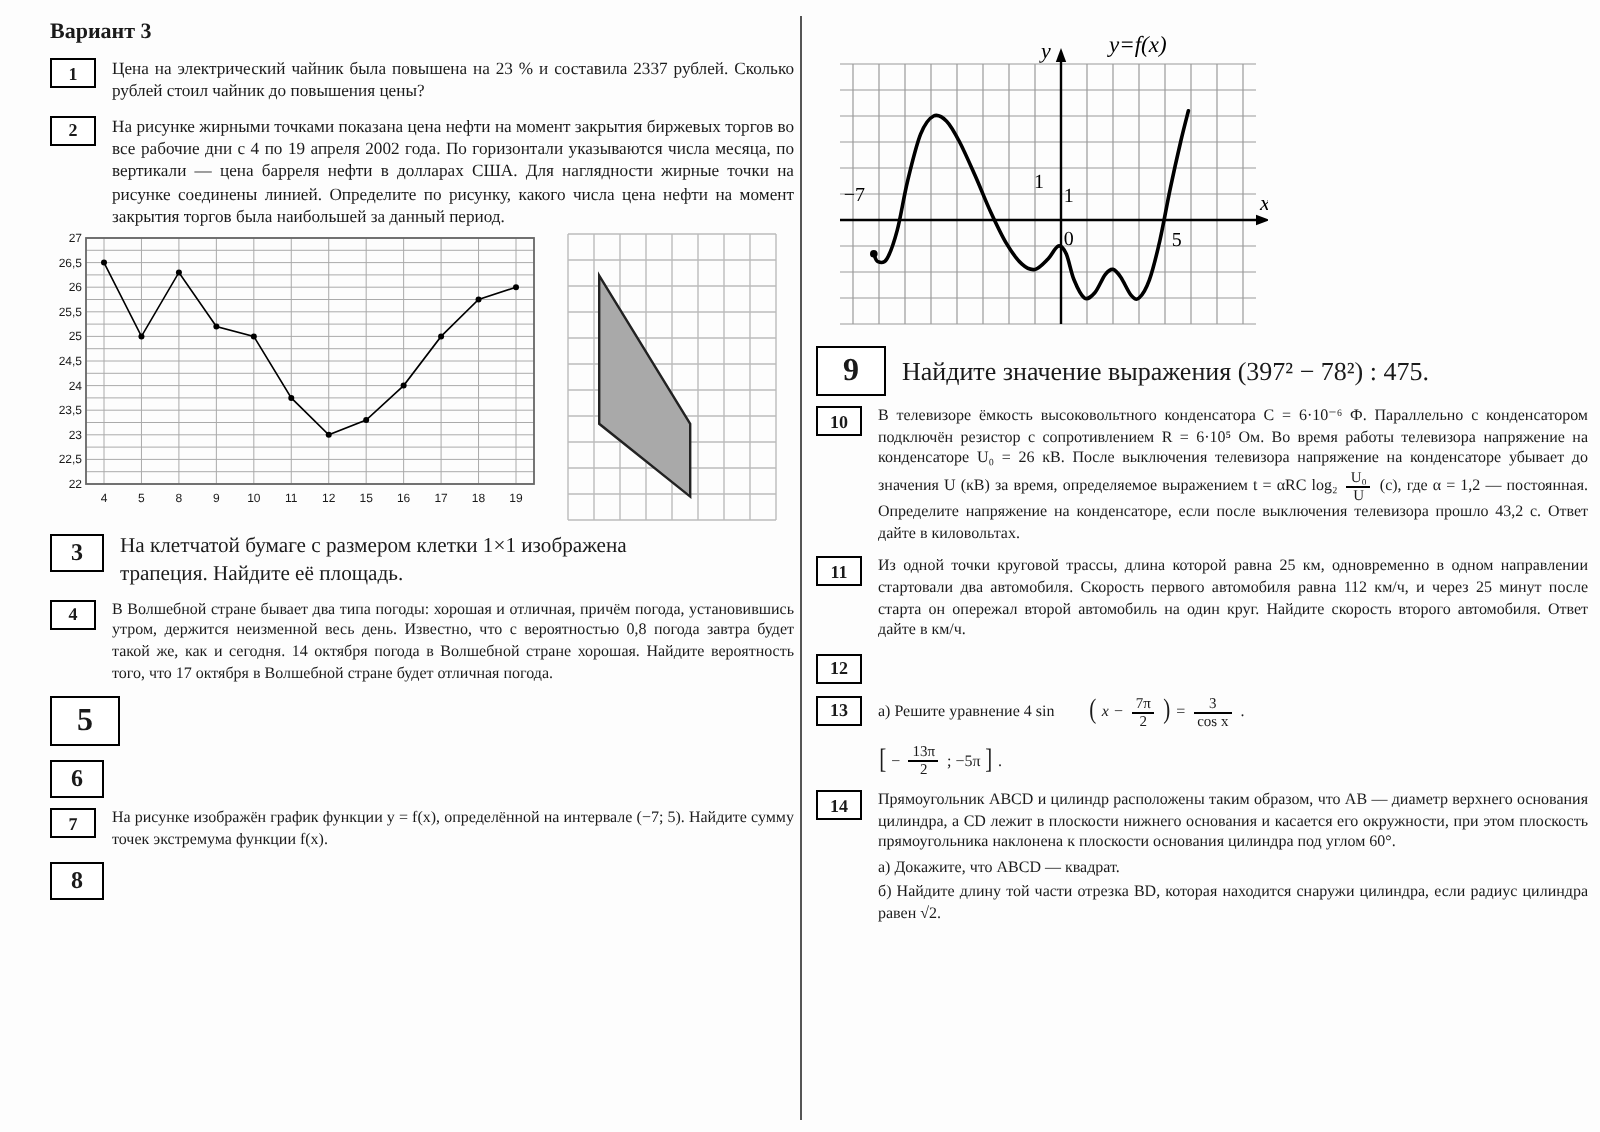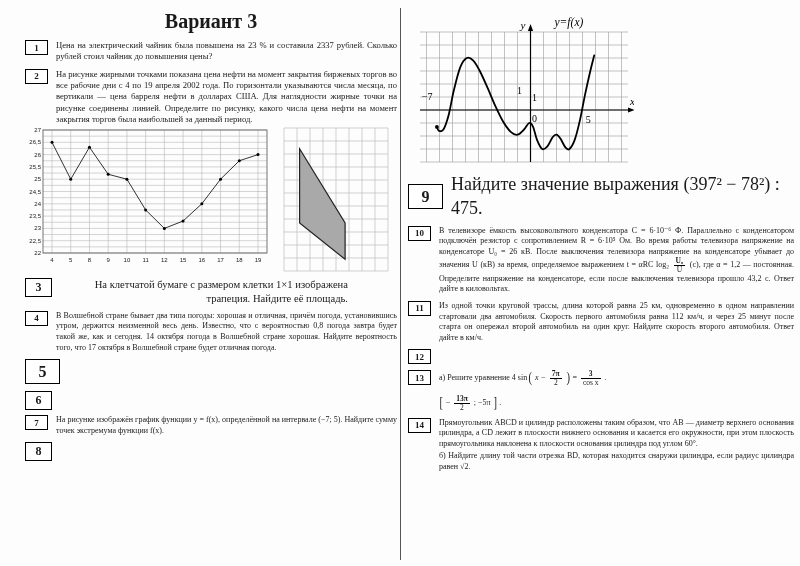--- a/index.html
+++ b/index.html
@@ -5,43 +5,43 @@
   html,body{margin:0;padding:0;}
   body{
     width:800px;height:566px;background:#fdfdfd;overflow:hidden;
     font-family:"Liberation Serif","DejaVu Serif",serif;color:#1a1a1a;
     position:relative;
   }
   .page{position:absolute;left:0;top:0;width:800px;height:566px;}
   .col-left{position:absolute;left:25px;top:10px;width:372px;}
   .col-right{position:absolute;left:408px;top:8px;width:386px;}
   .divider{position:absolute;left:400px;top:8px;width:1px;height:552px;background:#555;}
-  .title{text-align:center;font-weight:bold;font-size:20px;margin-bottom:7px;}
+  .title{text-align:left;font-weight:bold;font-size:11px;margin-bottom:7px;}
   .prob{display:flex;gap:8px;margin-bottom:6px;align-items:flex-start;}
   .numbox{flex:none;border:1.2px solid #000;display:flex;align-items:center;justify-content:center;
     font-weight:bold;background:#fff;}
   .numbox.sm{width:21px;height:13px;font-size:9px;}
   .numbox.md{width:25px;height:17px;font-size:12px;}
   .numbox.lg{width:33px;height:23px;font-size:16px;}
   .ptext{line-height:1.32;}
   .just{text-align:justify;}
   .t8{font-size:8px;}
   .t85{font-size:8.6px;}
   .t10{font-size:10px;line-height:1.3;}
-  .t105{font-size:10.6px;line-height:1.3;text-align:right;}
-  .t125{font-size:18px;}
+  .t105{font-size:10.6px;line-height:1.3;}
+  .t125{font-size:13px;}
   .figrow{display:flex;gap:8px;margin:2px 0 5px 0;align-items:flex-start;}
   svg{display:block;}
   .frac{display:inline-flex;flex-direction:column;vertical-align:middle;text-align:center;
     line-height:1.05;margin:0 2px;}
-  .frac .fnum{display:block;border-bottom:0.9px solid #000;padding:0 2px;font-weight:bold;}
+  .frac .fnum{display:block;border-bottom:0.9px solid #000;padding:0 2px;}
   .frac .fden{display:block;padding:0 2px;}
   .bigp{font-size:1.75em;font-weight:300;vertical-align:middle;line-height:0.9;
     display:inline-block;transform:scaleX(.75);}
-  .mline{display:flex;align-items:center;flex-wrap:wrap;gap:1px;}
+  .mline{display:flex;align-items:center;flex-wrap:wrap;gap:17px;}
   .mrow{display:inline-flex;align-items:center;gap:2px;}
   .p13block{display:flex;flex-direction:column;gap:8px;}
   .p14block .ptext{margin:0 0 2px 0;}
 </style>
 </head>
 <body>
 
 <div class="page">
 
   <div class="col-left">
@@ -291,18 +291,19 @@
             <span>.</span>
           </span>
         </div>
       </div>
     </div>
 
     <div class="prob">
       <div class="numbox sm">14</div>
       <div class="p14block">
         <p class="ptext t8 just">Прямоугольник ABCD и цилиндр расположены таким образом, что AB — диаметр верхнего основания цилиндра, а CD лежит в плоскости нижнего основания и касается его окружности, при этом плоскость прямоугольника наклонена к плоскости основания цилиндра под углом 60°.</p>
+        <p class="ptext t8">а) Докажите, что ABCD — квадрат.</p>
         <p class="ptext t8 just">б) Найдите длину той части отрезка BD, которая находится снаружи цилиндра, если радиус цилиндра равен √2.</p>
       </div>
     </div>
   </div>
 
 </div>
 
 </body></html>

